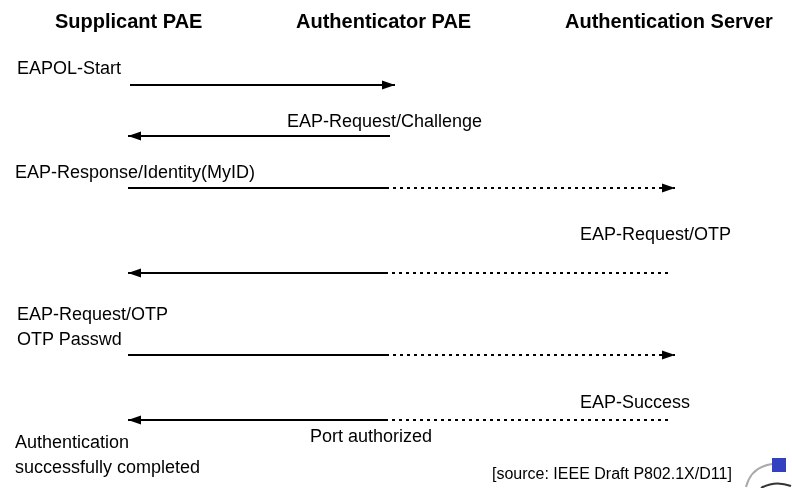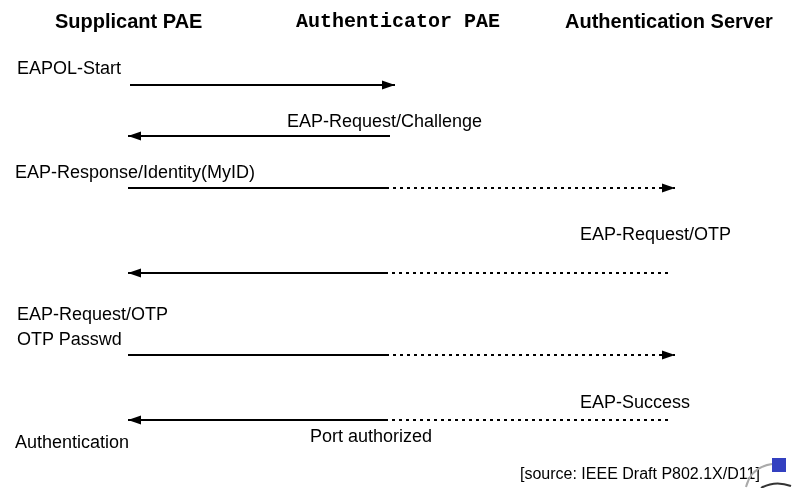--- a/index.html
+++ b/index.html
@@ -10,39 +10,39 @@
     overflow: hidden;
     font-family: "Liberation Sans", sans-serif;
     color: #000000;
   }
   .hdr {
     position: absolute; top: 10px;
     font-size: 20px; font-weight: bold;
     white-space: nowrap;
   }
   #hdr-supplicant   { left: 55px; }
-  #hdr-authenticator{ left: 296px; font-family: Liberation Mono, monospace; }
+  #hdr-authenticator{ left: 296px; }
   #hdr-server      { left: 565px; }
   .lbl {
     position: absolute;
     font-size: 18px;
     line-height: 25px;
     white-space: nowrap;
   }
   #lbl-eapol-start      { left: 17px;  top: 56px;  }
   #lbl-eap-req-identity { left: 287px; top: 109px; }
   #lbl-eap-resp-identity{ left: 15px;  top: 160px; text-align: right; }
   #lbl-otp-challenge    { left: 580px; top: 222px; }
   #lbl-otp-passwd       { left: 17px;  top: 302px; }
   #lbl-eap-success      { left: 580px; top: 390px; }
   #lbl-port-authorized  { left: 310px; top: 424px; }
   #lbl-auth-completed   { left: 15px;  top: 430px; }
   #lbl-source {
     position: absolute; left: 492px; top: 465px;
-    font-size: 16px; white-space: nowrap; margin-left: 28px;
+    font-size: 16px; white-space: nowrap;
   }
   #arrow-layer {
     position: absolute; left: 0; top: 0;
     width: 792px; height: 488px;
     pointer-events: none;
   }
   #corner-logo {
     position: absolute; right: 0; bottom: 0;
     width: 47px; height: 36px;
   }
@@ -68,20 +68,21 @@
   <div>EAP-Request/OTP</div>
   <div>OTP Passwd</div>
 </div>
 
 <div class="lbl" id="lbl-eap-success">EAP-Success</div>
 
 <div class="lbl" id="lbl-port-authorized">Port authorized</div>
 
 <div class="lbl" id="lbl-auth-completed">
   <div>Authentication</div>
+  <div>successfully completed</div>
 </div>
 
 <div id="lbl-source">[source: IEEE Draft P802.1X/D11]</div>
 
 <svg id="arrow-layer" viewBox="0 0 792 488" xmlns="http://www.w3.org/2000/svg">
     <g>
       <line x1="130" y1="85" x2="395" y2="85" stroke="#000000" stroke-width="2"></line>
       <polygon points="395,85 382,80.5 382,89.5" fill="#000000"></polygon>
     </g>
     <g>

